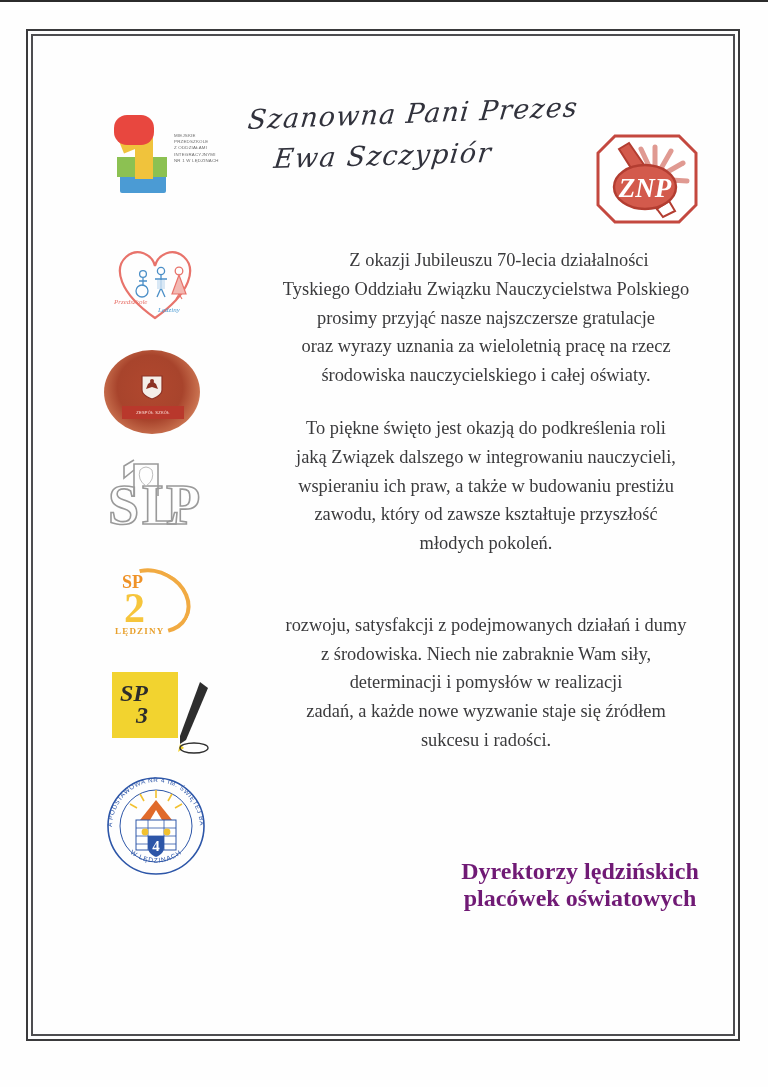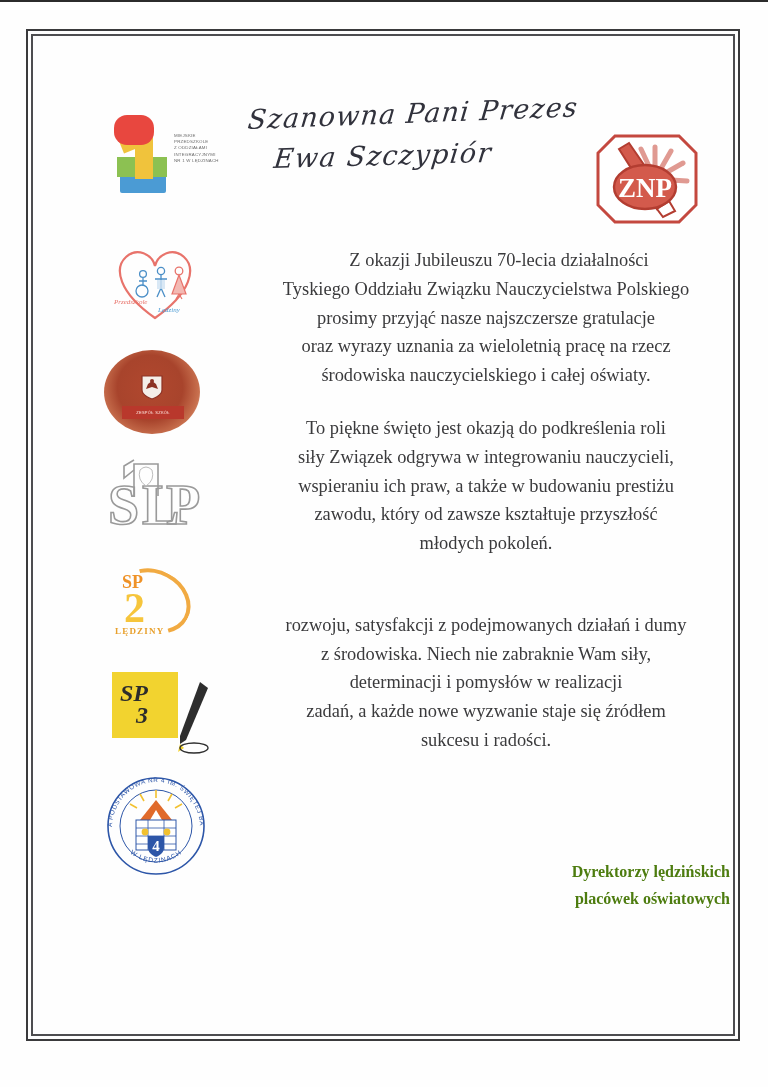--- a/index.html
+++ b/index.html
@@ -268,35 +268,36 @@
     font-family: "Liberation Serif", serif;
     font-size: 18.4px;
     line-height: 28.8px;
     color: #3a3a3c;
   }
   .signature {
     position: absolute;
     left: 430px;
     top: 858px;
     width: 300px;
-    text-align: right;
+    text-align: center;
     font-family: "Liberation Serif", serif;
     font-weight: bold;
-    font-size: 16px;
+    font-size: 24px;
     line-height: 27px;
-    color: #4d7c0f;
+    color: #701a75;
   }
 
   
   .znp-logo {
     position: absolute;
     left: 595px;
     top: 133px;
     width: 104px;
     height: 92px;
+    font-style: italic;
   }
   .znp-logo svg { width: 100%; height: 100%; display: block; }
 </style>
 </head>
 <body>
 
 <div class="page">
 
   <div class="scan-edge-top"></div>
 
@@ -478,21 +479,21 @@
     <p class="para para-1">
       <span style="padding-left:26px;margin-top:28px;">Z okazji Jubileuszu 70-lecia działalności</span><br>
       <span>Tyskiego Oddziału Związku Nauczycielstwa Polskiego</span><br>
       <span>prosimy przyjąć nasze najszczersze gratulacje</span><br>
       <span>oraz wyrazy uznania za wieloletnią pracę na rzecz</span><br>
       <span>środowiska nauczycielskiego i całej oświaty.</span>
     </p>
 
     <p class="para">
       <span>To piękne święto jest okazją do podkreślenia roli</span><br>
-      <span>siły Związek odgrywa w integrowaniu nauczycieli,</span><br>
+      <span>jaką Związek dalszego w integrowaniu nauczycieli,</span><br>
       <span>wspieraniu ich praw, a także w budowaniu prestiżu</span><br>
       <span>zawodu, który od zawsze kształtuje przyszłość</span><br>
       <span>młodych pokoleń.</span>
     </p>
 
     <p class="para">
       <br>
       <span>rozwoju, satysfakcji z podejmowanych działań i dumy</span><br>
       <span>z środowiska. Niech nie zabraknie Wam siły,</span><br>
       <span>determinacji i pomysłów w realizacji</span><br>

